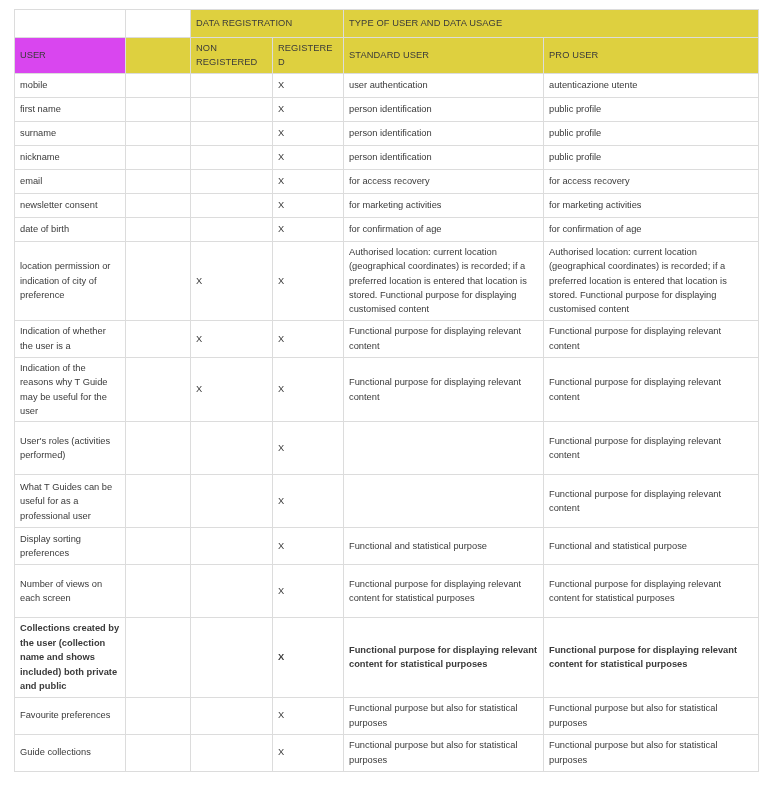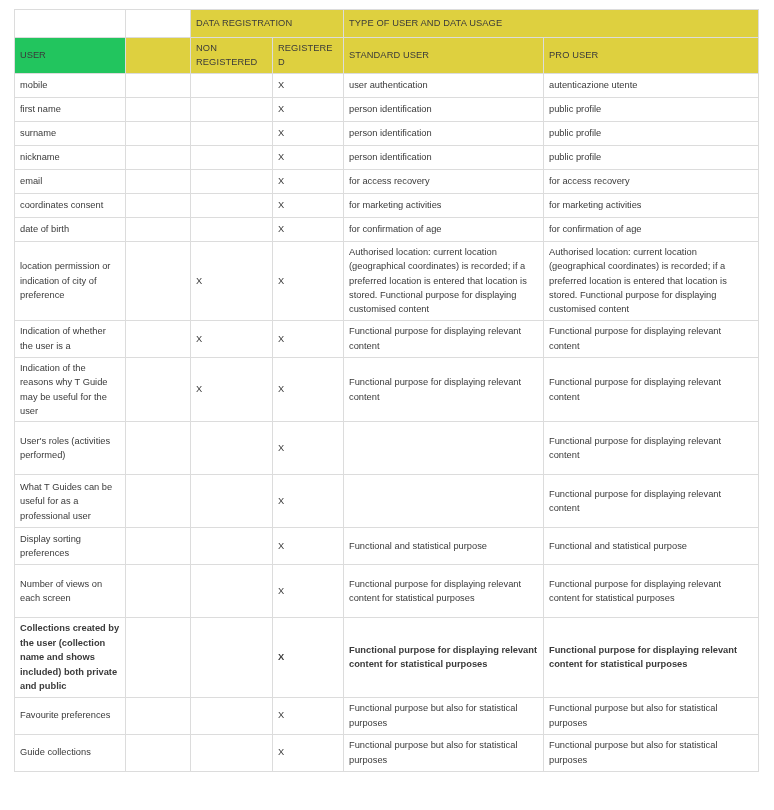--- a/index.html
+++ b/index.html
@@ -58,21 +58,21 @@
     letter-spacing: 0.1px;
     text-align: center;
     vertical-align: middle;
     border: 1px solid #e6e6e6;
   }
   .hd-empty {
     background: #ffffff;
     border: 1px solid #dcdcdc;
   }
   .hd-user {
-    background: #22c55e;
+    background: #d946ef;
     color: #2b2b2b;
     font-weight: bold;
     font-size: 9.6px;
     text-align: left;
     vertical-align: middle;
     border: 1px solid #e6e6e6;
   }
   tr.hd-row1 td { height: 21px; }
   tr.hd-row2 td { height: 27px; }
 
@@ -160,21 +160,21 @@
         </tr>
         <tr data-h="s">
           <td class="label">email</td>
           <td class="blank"></td>
           <td class="mark"></td>
           <td class="mark">X</td>
           <td class="desc">for access recovery</td>
           <td class="desc">for access recovery</td>
         </tr>
         <tr data-h="s">
-          <td class="label">coordinates consent</td>
+          <td class="label">newsletter consent</td>
           <td class="blank"></td>
           <td class="mark"></td>
           <td class="mark">X</td>
           <td class="desc">for marketing activities</td>
           <td class="desc">for marketing activities</td>
         </tr>
         <tr data-h="s">
           <td class="label">date of birth</td>
           <td class="blank"></td>
           <td class="mark"></td>

